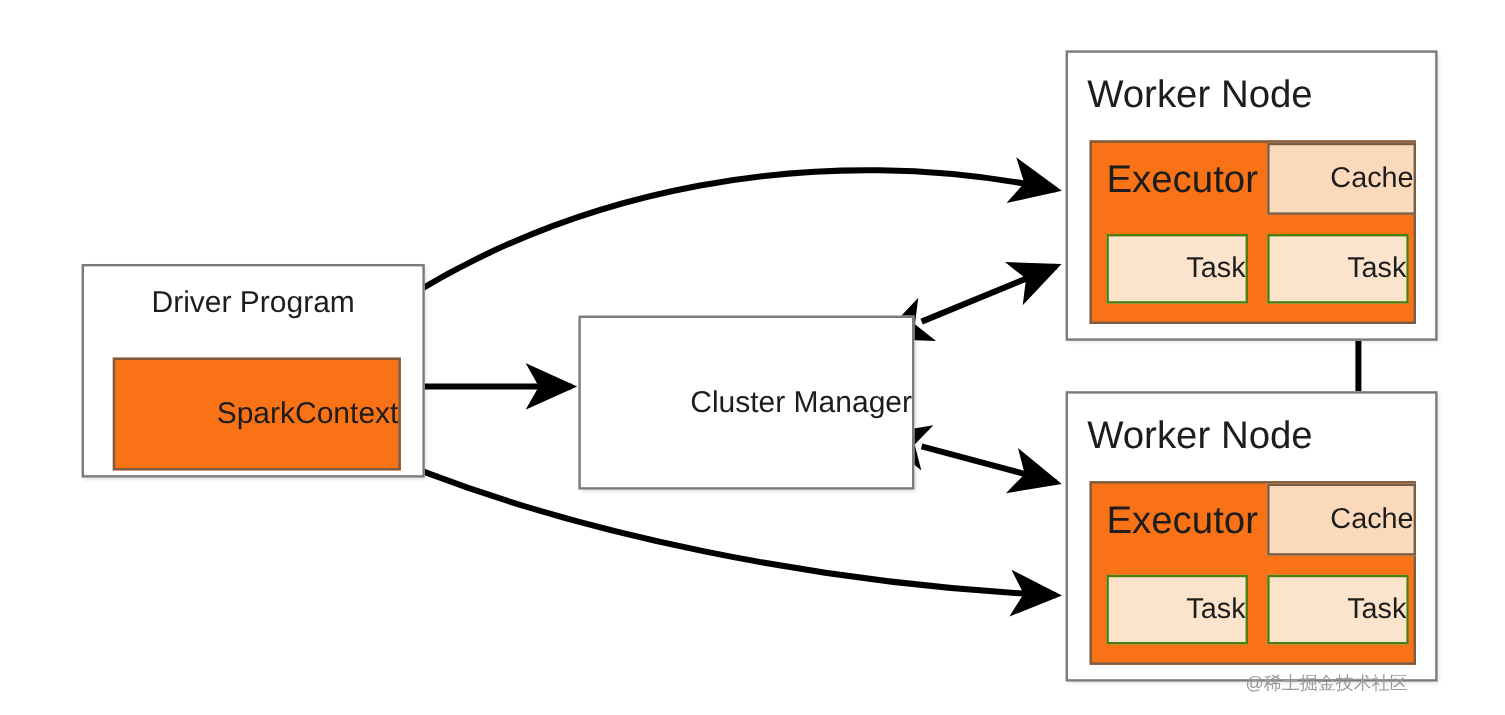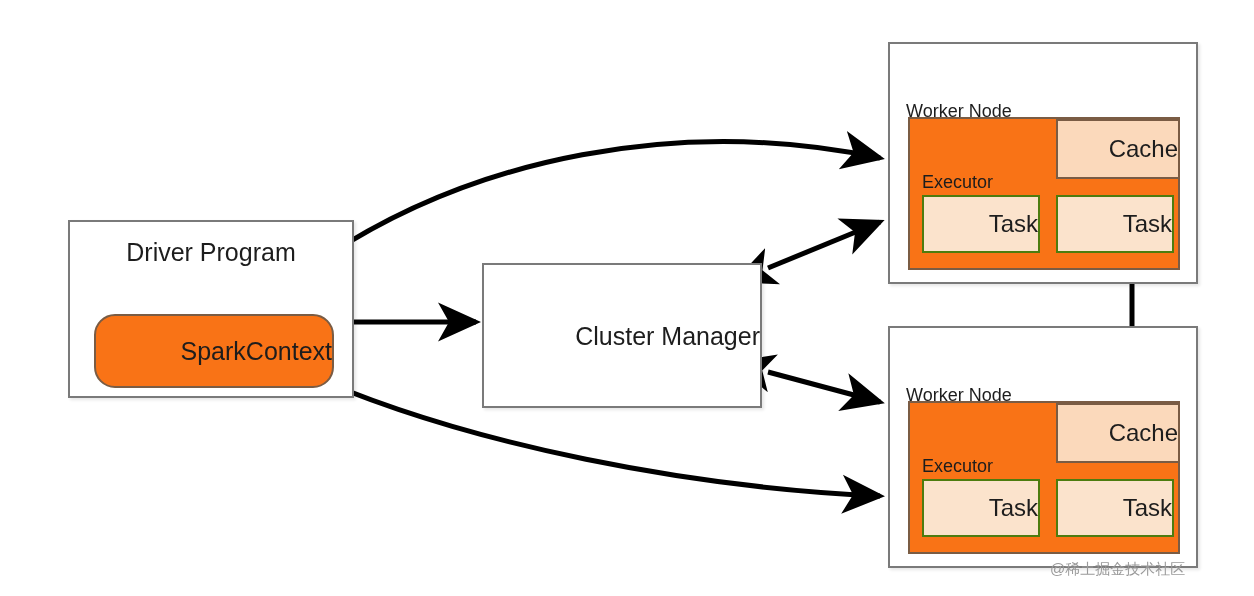--- a/index.html
+++ b/index.html
@@ -49,22 +49,21 @@
     border: 2px solid #7a5c44;
   }
   .label {
     color: #1d1d1d;
     white-space: nowrap;
     line-height: 1;
   }
   
   .title-tl {
     position: absolute;
-    font-size: 18px;
-    margin-top: 40px;
+    font-size: 32px;
   }
   .title-center {
     position: absolute;
     left: 0;
     right: 0;
     text-align: center;
     font-size: 25px;
   }
   .center-text {
     position: absolute;
@@ -105,21 +104,21 @@
 
     <path d="M 768,372 L 880,402" fill="none" stroke="#000000" stroke-width="5" marker-start="url(#ah-start)" marker-end="url(#ah-end)"></path>
 
     <path d="M 298,370 C 470,448 700,488 880,496" fill="none" stroke="#000000" stroke-width="5" marker-start="url(#ah-start)" marker-end="url(#ah-end)"></path>
 
     <path d="M 1132,272 L 1132,398" fill="none" stroke="#000000" stroke-width="5" marker-start="url(#ah-start)" marker-end="url(#ah-end)"></path>
   </svg>
 
   <div class="node plain-box" style="left:68px; top:200px; width:286px; height:178px;margin-top:20px;">
     <div class="label title-center" style="top:18px;">Driver Program</div>
-    <div class="node fill-light" style="left:24px; top:92px; width:240px; height:74px;border-radius:21px;">
+    <div class="node fill-light" style="left:24px; top:76px; width:240px; height:94px;">
       <div class="label center-text">SparkContext</div>
     </div>
   </div>
 
   <div class="node plain-box" style="left:482px; top:263px; width:280px; height:145px;">
     <div class="label center-text">Cluster Manager</div>
   </div>
 
   <div class="node plain-box" style="left:888px; top:42px; width:310px; height:242px;">
     <div class="label title-tl" style="left:16px; top:18px;">Worker Node</div>
@@ -154,15 +153,15 @@
       <div class="node fill-mid" style="left:12px; top:76px; width:118px; height:58px;">
         <div class="label center-text" style="font-size:24px;">Task</div>
       </div>
 
       <div class="node fill-mid" style="left:146px; top:76px; width:118px; height:58px;">
         <div class="label center-text" style="font-size:24px;">Task</div>
       </div>
     </div>
   </div>
 
-  <div class="watermark" style="left:1038px; top:560px;margin-left:12px;">@稀土掘金技术社区</div>
+  <div class="watermark" style="left:1038px; top:560px;">@稀土掘金技术社区</div>
 
 </div>
 
 </body></html>

